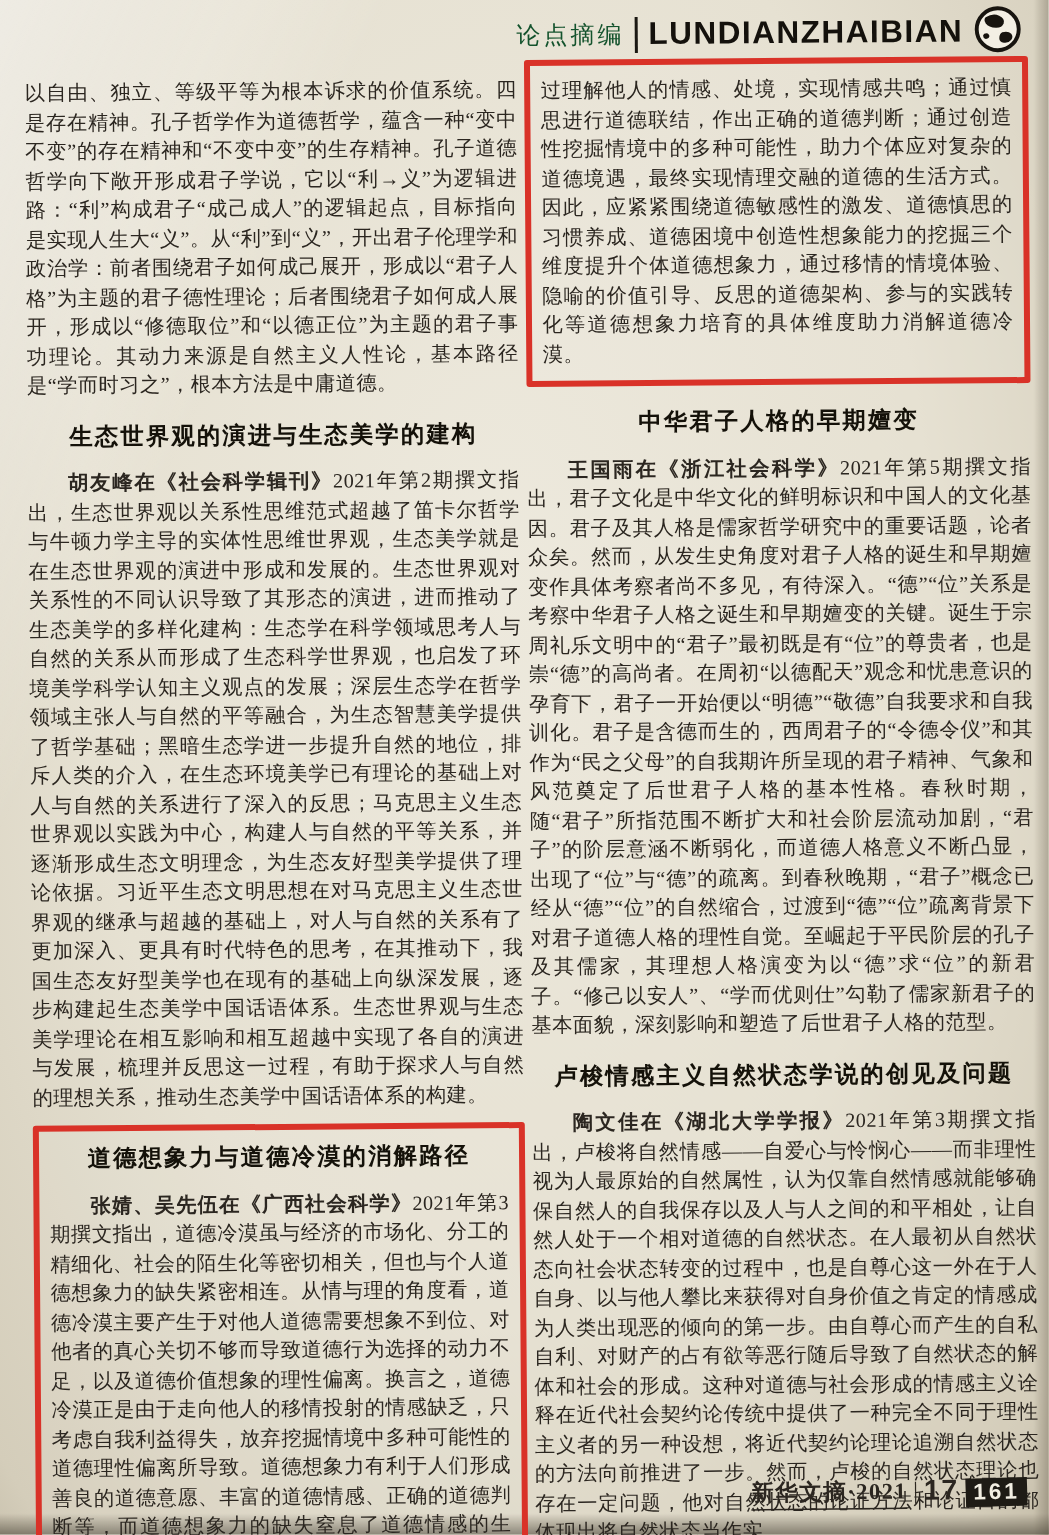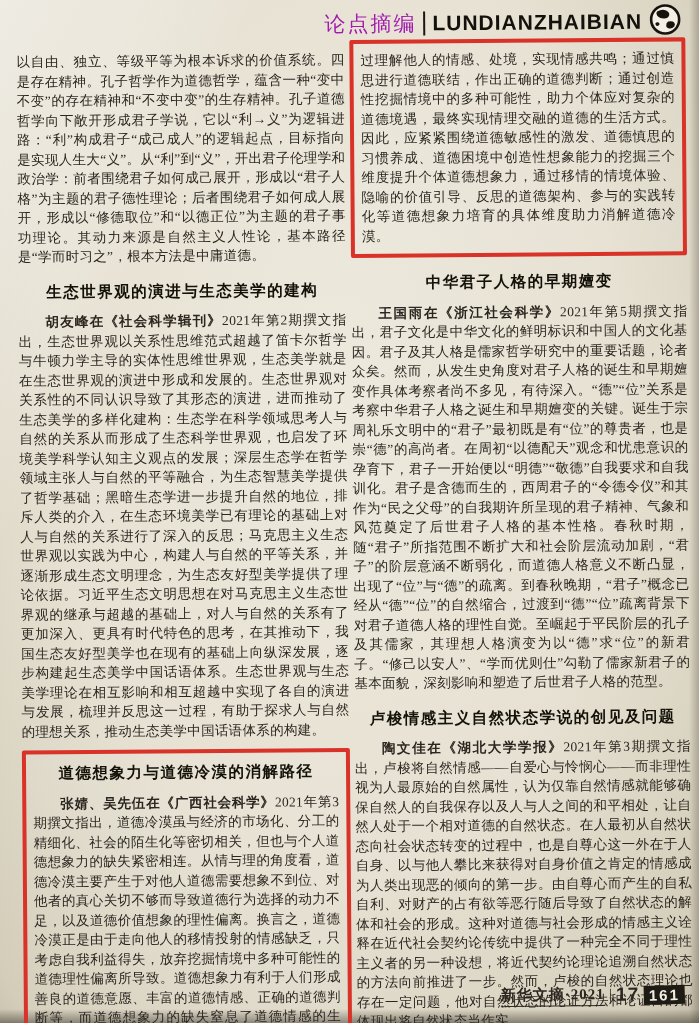--- a/index.html
+++ b/index.html
@@ -8,21 +8,21 @@
     background:
       linear-gradient(to top, rgba(62,56,44,.55), rgba(62,56,44,0) 14px),
       linear-gradient(to left, rgba(90,82,66,.35), rgba(90,82,66,0) 10px),
       linear-gradient(115deg, rgba(255,255,255,.55), rgba(255,255,255,0) 22%),
       radial-gradient(ellipse at 48% 38%, #ede9dd 0%, #e6e1d2 55%, #d4cdba 92%, #c4bca8 100%);
     color:#2b2620;
   }
   .content{position:absolute;left:0;top:0;width:699px;height:1023px;transform:rotate(-0.45deg);transform-origin:50% 50%;}
   
   .header{position:absolute;top:10px;right:14px;display:flex;align-items:center;gap:7px;}
-  .hdr-cn{font-size:21px;letter-spacing:2px;color:#a21caf;}
+  .hdr-cn{font-size:16px;letter-spacing:2px;color:#14532d;}
   .hdr-bar{width:2px;height:24px;background:#1b1812;}
   .hdr-en{font-family:"Liberation Sans","DejaVu Sans",sans-serif;font-weight:bold;font-size:21px;letter-spacing:1px;color:#14110c;}
   .globe{width:32px;height:32px;margin-top:-4px;}
   
   .col{position:absolute;font-size:13.5px;line-height:19.5px;text-align:justify;letter-spacing:.3px;}
   .col-left{left:20px;top:50px;width:328px;}
   .col-right{left:353px;top:40px;width:336px;}
   p{margin:0;}
   p.indent{text-indent:2em;}
   .lead{font-weight:bold;}

